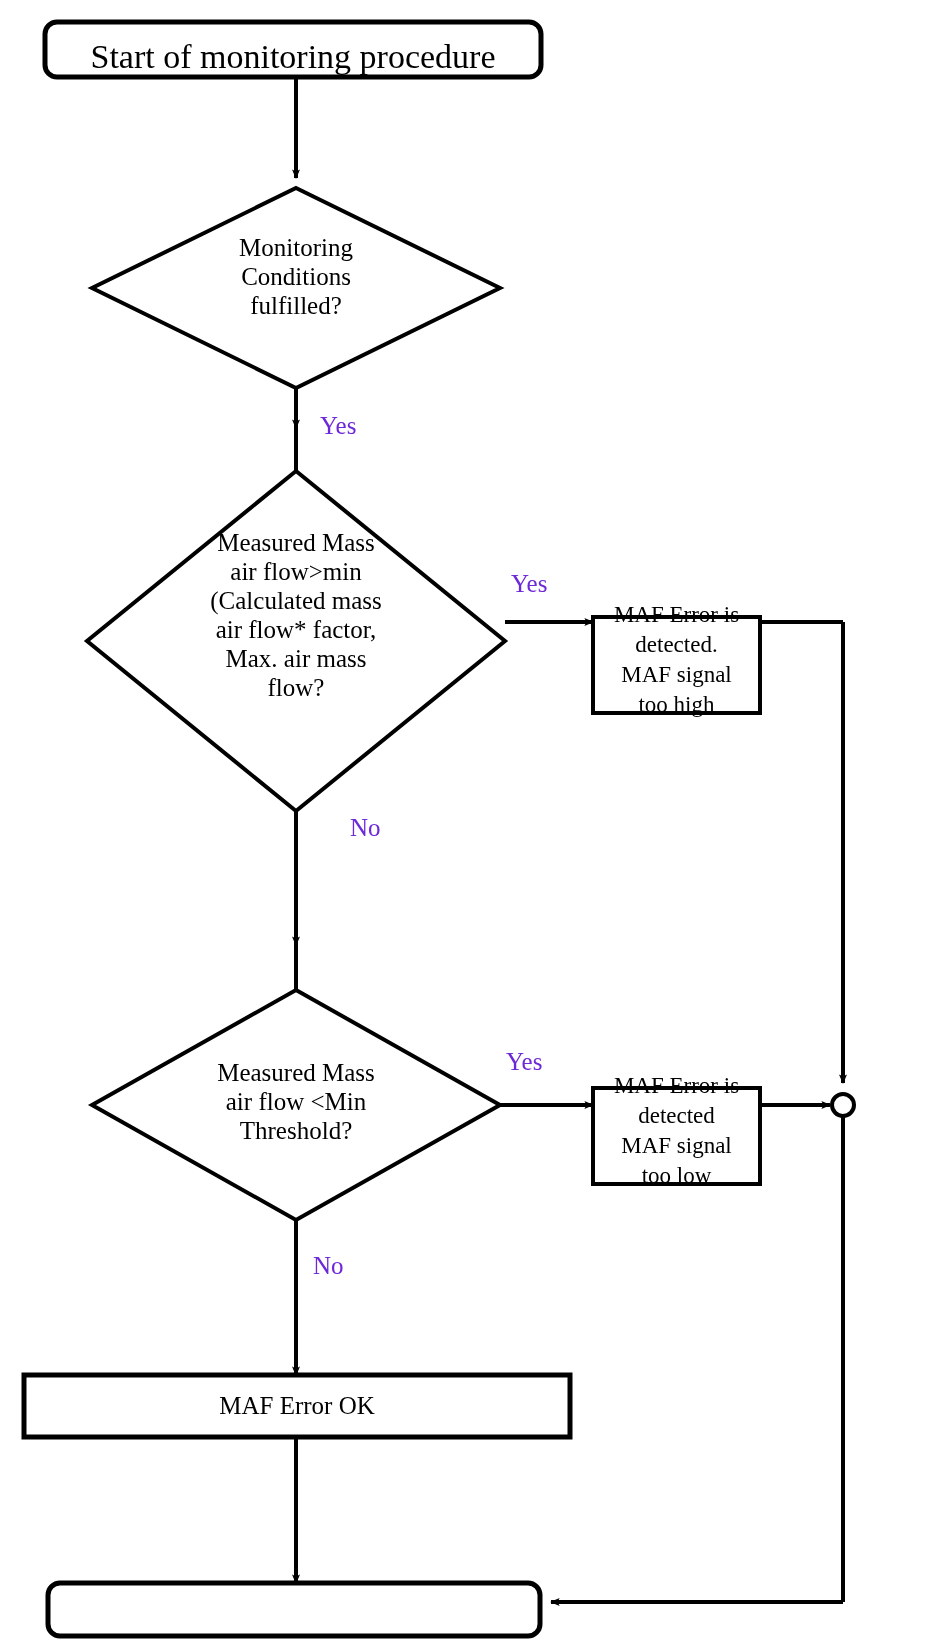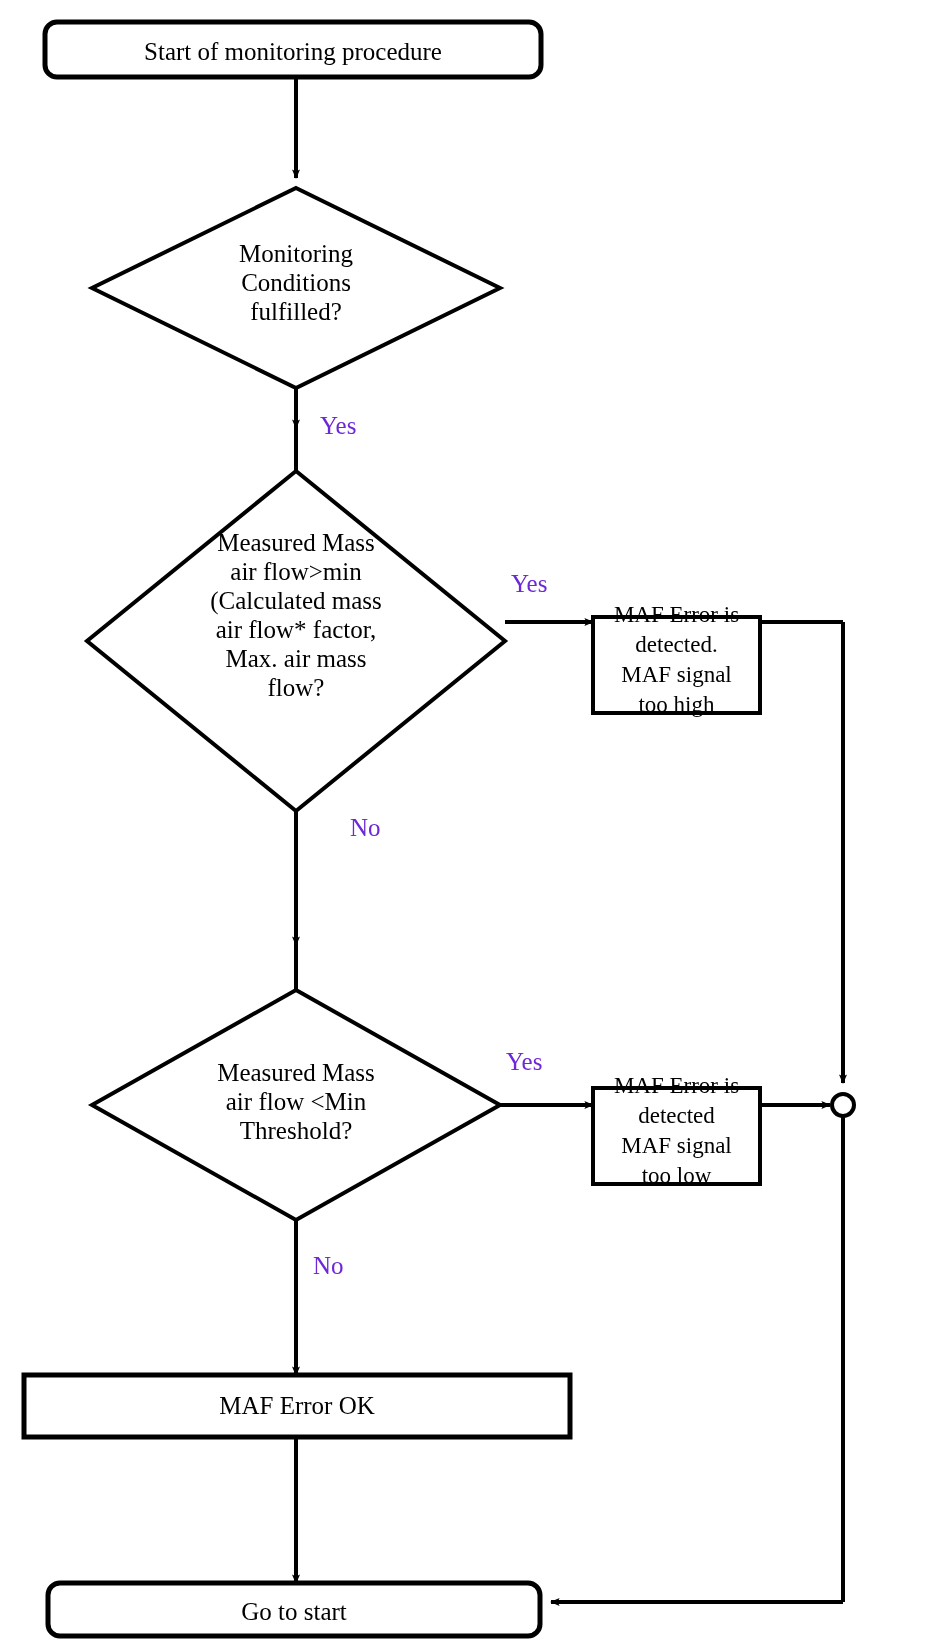--- a/index.html
+++ b/index.html
@@ -41,21 +41,21 @@
     color: #000000;
     white-space: pre-line;
     pointer-events: none;
   }
   .edge-label {
     position: absolute;
     color: #6d28d9;
     white-space: nowrap;
     pointer-events: none;
   }
-  .terminator-label { font-size: 25px; }
+  .terminator-label { font-size: 34px; }
   .decision-label   { font-size: 25px; }
   .process-label    { font-size: 25px; }
   .error-label      { font-size: 23px; line-height: 1.30; }
   .edge-label       { font-size: 25px; }
 </style>
 </head>
 <body>
 
 <div id="flow-root">
 
@@ -104,21 +104,21 @@
 
     <rect class="shape-line" x="24" y="1375" width="546" height="62" stroke-width="5" fill="#ffffff"></rect>
 
     <line class="shape-line" x1="296" y1="1437" x2="296" y2="1583" stroke-width="4" marker-end="url(#arrowhead)"></line>
 
     <rect class="shape-line" x="48" y="1583" width="492" height="53" rx="12" ry="12" stroke-width="5" fill="#ffffff"></rect>
   </svg>
 
   <div class="node-label terminator-label" style="left:45px; top:37px; width:496px;">Start of monitoring procedure</div>
 
-  <div class="node-label decision-label" style="left:146px; top:239px; width:300px;">Monitoring
+  <div class="node-label decision-label" style="left:146px; top:233px; width:300px;">Monitoring
 Conditions
 fulfilled?</div>
 
   <div class="node-label decision-label" style="left:141px; top:528px; width:310px;">Measured Mass
 air flow&gt;min
 (Calculated mass
 air flow* factor,
 Max. air mass
 flow?</div>
 
@@ -131,21 +131,20 @@
 air flow &lt;Min
 Threshold?</div>
 
   <div class="node-label error-label" style="left:596px; top:1071px; width:161px;">MAF Error is
 detected
 MAF signal
 too low</div>
 
   <div class="node-label process-label" style="left:24px; top:1391px; width:546px;">MAF Error OK</div>
 
-  <div class="node-label terminator-label" style="left:48px; top:1597px; width:492px;">Go to start</div>
 
   <div class="edge-label" style="left:320px; top:412px;">Yes</div>
 
   <div class="edge-label" style="left:511px; top:570px;">Yes</div>
 
   <div class="edge-label" style="left:350px; top:814px;">No</div>
 
   <div class="edge-label" style="left:506px; top:1048px;">Yes</div>
 
   <div class="edge-label" style="left:313px; top:1252px;">No</div>

